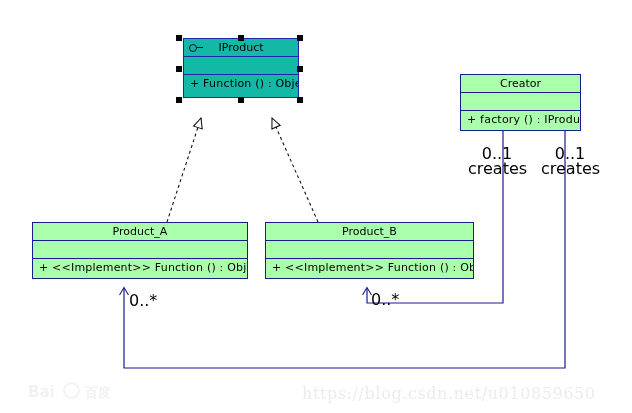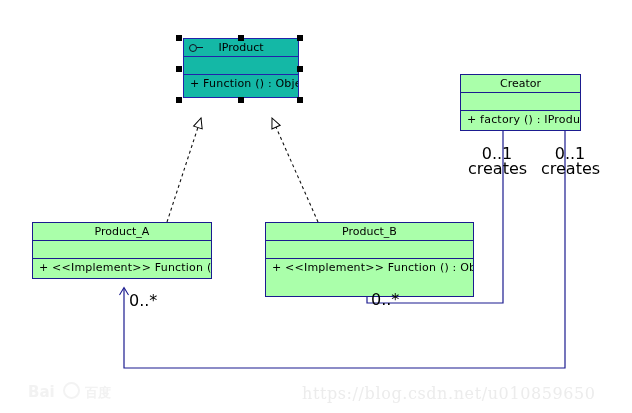--- a/index.html
+++ b/index.html
@@ -211,29 +211,29 @@
   <div class="handle" style="left:297px; top:97px;"></div>
 
   <div class="uml-box" style="left:452px; top:74px; width:121px; height:57px;margin-left:8px;">
     <div class="uml-row uml-title">
       <span>Creator</span>
     </div>
     <div class="uml-row uml-attrs"></div>
     <div class="uml-row uml-ops">+   factory ()  : IProduct</div>
   </div>
 
-  <div class="uml-box" style="left:32px; top:222px; width:180px; height:57px;">
+  <div class="uml-box" style="left:32px; top:222px; width:216px; height:57px;">
     <div class="uml-row uml-title">
       <span>Product_A</span>
     </div>
     <div class="uml-row uml-attrs"></div>
     <div class="uml-row uml-ops">+   &lt;&lt;Implement&gt;&gt;   Function ()  : Object</div>
   </div>
 
-  <div class="uml-box" style="left:265px; top:222px; width:209px; height:75px;">
+  <div class="uml-box" style="left:265px; top:222px; width:209px; height:57px;">
     <div class="uml-row uml-title">
       <span>Product_B</span>
     </div>
     <div class="uml-row uml-attrs"></div>
     <div class="uml-row uml-ops">+   &lt;&lt;Implement&gt;&gt;   Function ()  : Object</div>
   </div>
 
   <div class="edge-label center" style="left:478px; top:148px; width:38px;">0..1</div>
   <div class="edge-label center" style="left:468px; top:163px; width:58px;">creates</div>
 

